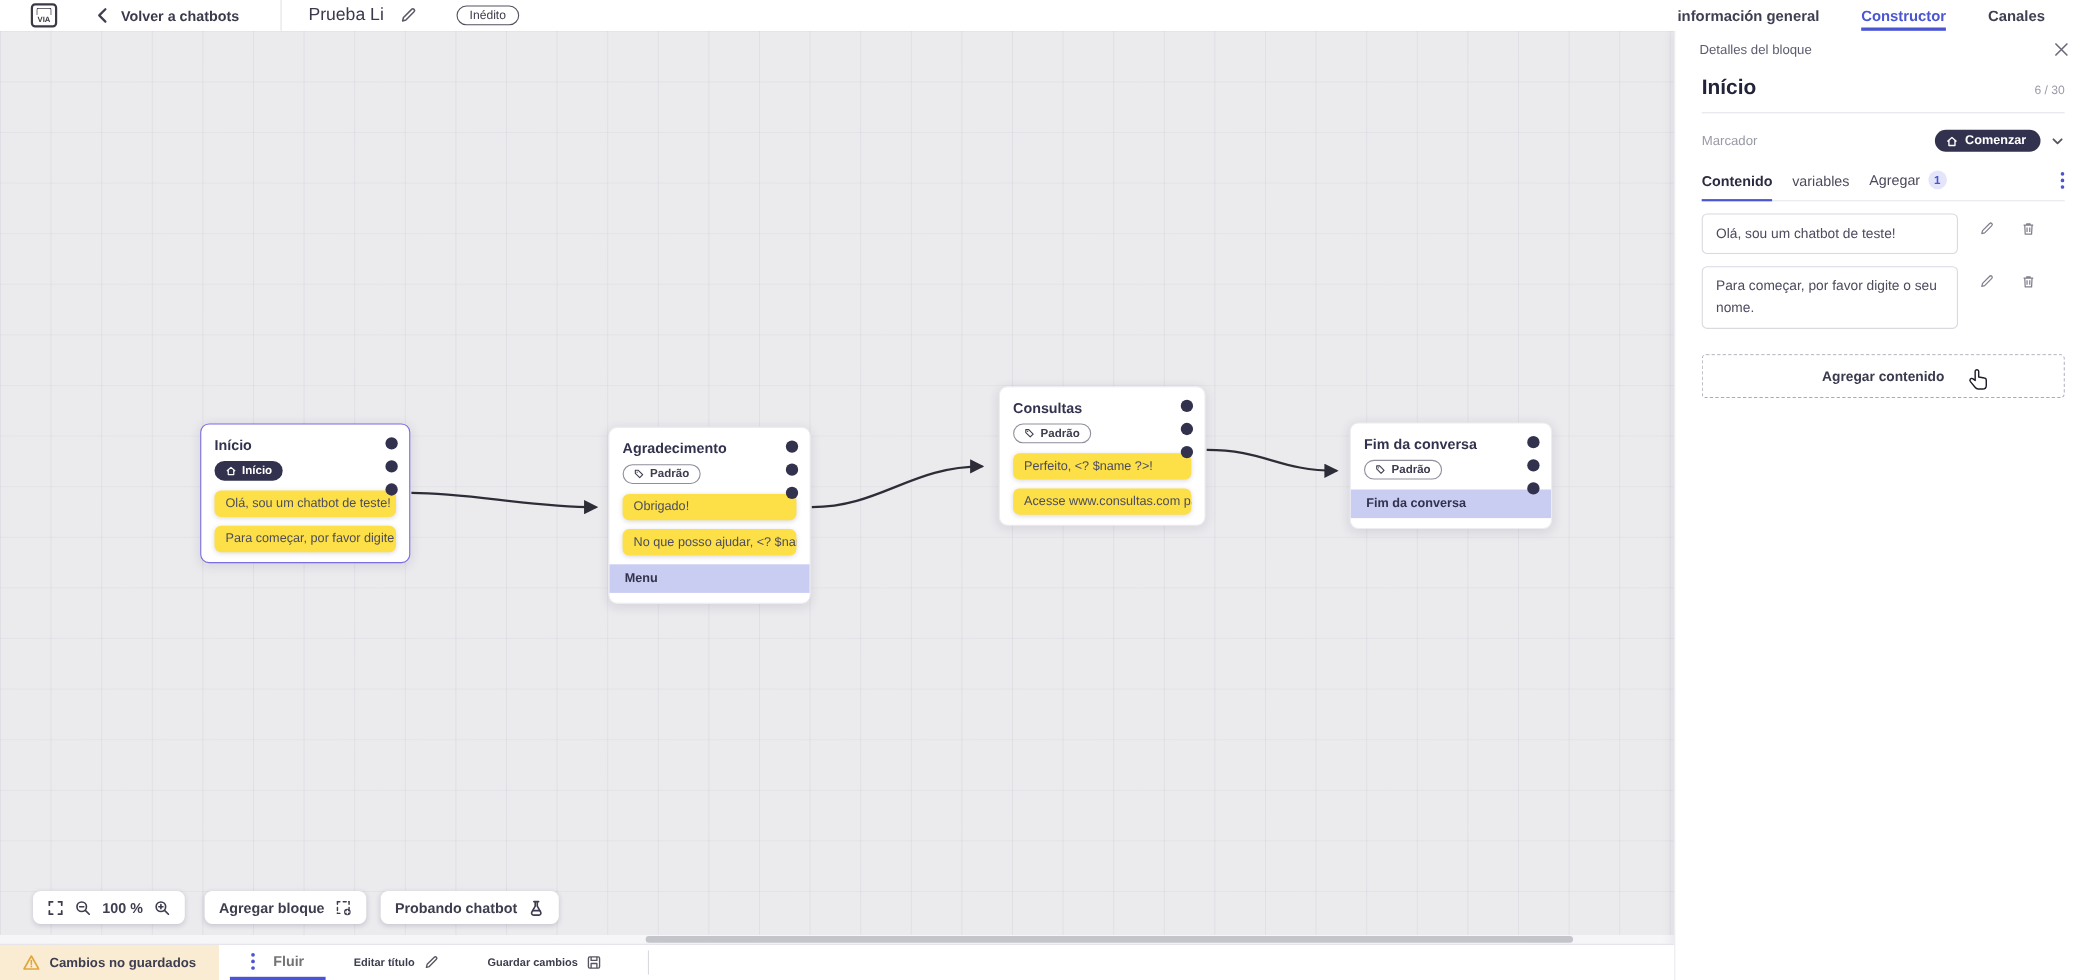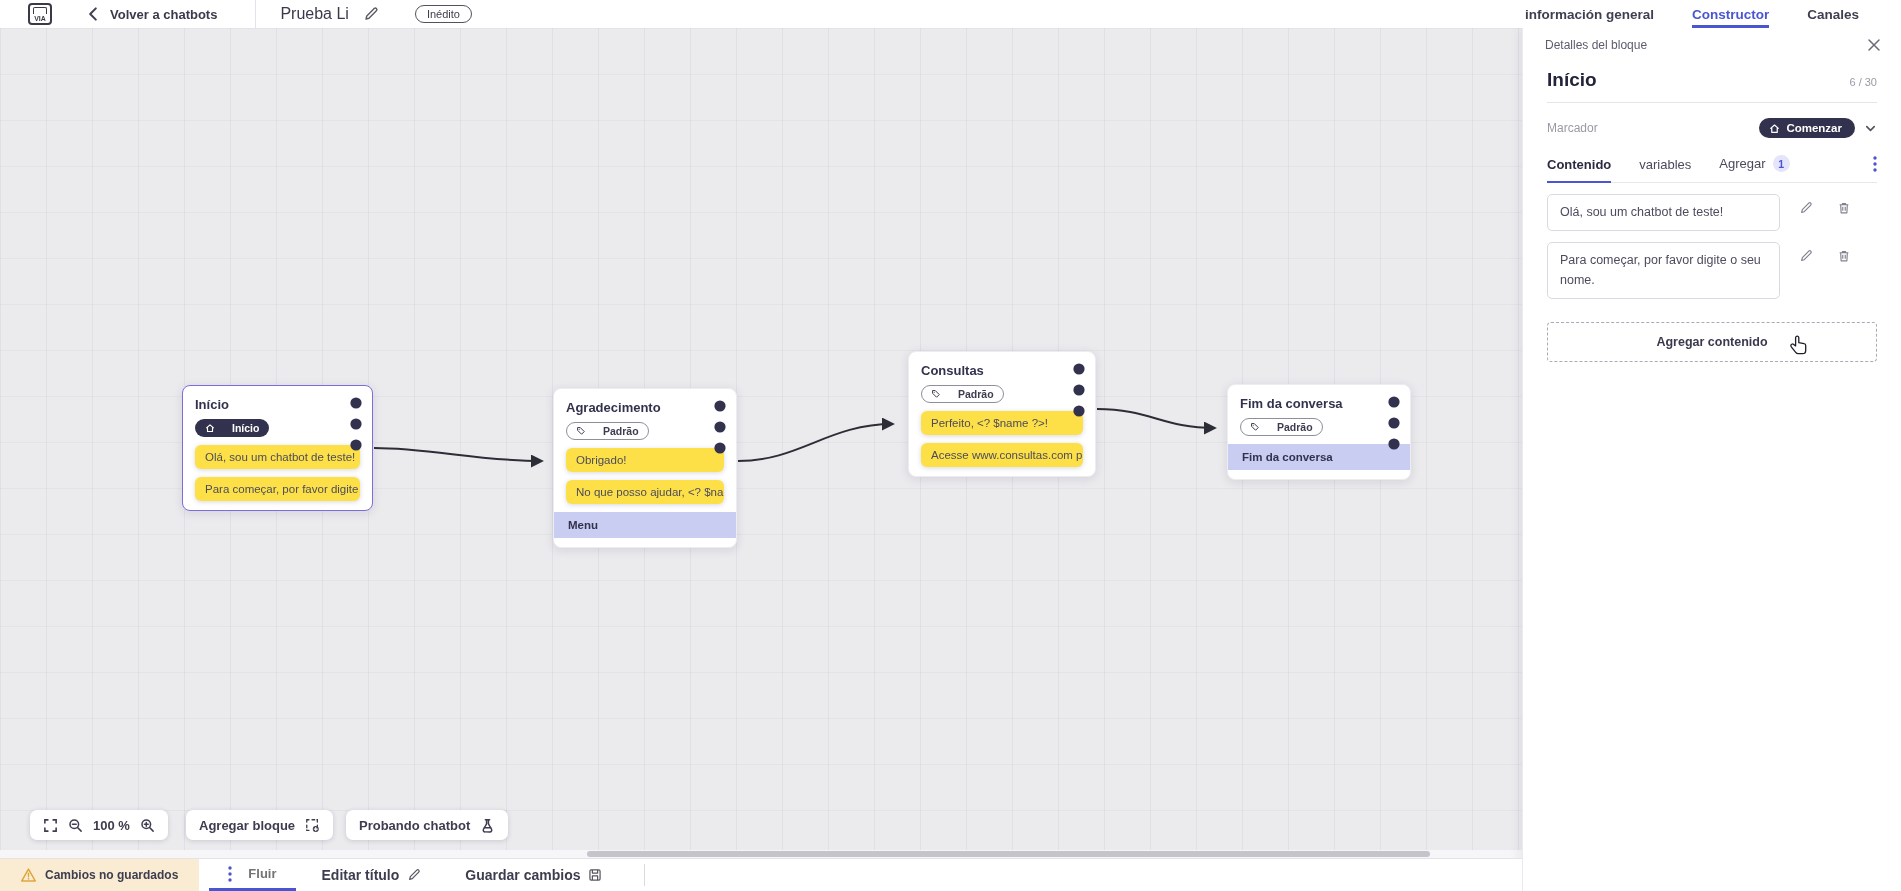--- a/index.html
+++ b/index.html
@@ -47,21 +47,21 @@
   .connections { position:absolute; inset:0; pointer-events:none; }
 
   .block {
     position:absolute; background:#fff; border:1px solid #ececf1; border-radius:8px;
     box-shadow:0 2px 10px rgba(50,50,80,.13); padding:11px 12px 9px; cursor:grab;
   }
   .block.selected { border:1.5px solid #7b6ce0; }
   .block-title { font-size:13px; font-weight:700; color:#32324e; padding-right:20px;
     white-space:nowrap; overflow:hidden; }
   .block-kebab { position:absolute; top:10px; right:9px; width:14px; height:16px; color:#32324e; cursor:pointer; }
-  .badge { display:inline-flex; align-items:center; gap:17px; margin-top:7px;
+  .badge { display:inline-flex; align-items:center; gap:5px; margin-top:7px;
     border-radius:10px; font-size:10.5px; font-weight:700; padding:3px 10px; }
   .badge.start { background:#32324e; color:#fff; }
   .badge.default { background:#fff; color:#3d3d4f; border:1px solid #8f8f9c; padding:2px 9px; }
   .badge svg { width:10px; height:10px; }
   .brow { margin-top:8px; background:#fde047; border-radius:6px; box-shadow:0 1px 5px rgba(40,40,70,.18);
     padding:6px 10px; font-size:11.5px; color:#4c4c5e; white-space:nowrap; overflow:hidden; cursor:pointer; }
   .brow.menu { margin:8px -12px 0; background:#c9cdf2; border-radius:0; box-shadow:none;
     padding:7px 14px; font-weight:700; color:#32324e; }
   .blk-inicio   { left:182px;  top:357px; width:191px; }
   .blk-agradec  { left:553px;  top:360px; width:184px; }
@@ -87,21 +87,21 @@
     position:absolute; top:858px; left:0; width:1522px; height:33px; background:#fff;
     border-top:1px solid #e3e3e9; display:flex; align-items:center; z-index:25;
   }
   .warn-chip { height:100%; display:flex; align-items:center; gap:9px; padding:0 21px;
     background:#f9ecd2; font-size:12px; font-weight:700; color:#3d3d4f; }
   .warn-chip svg { width:15px; height:14px; }
   .flow-tab { margin-left:10px; height:100%; display:flex; align-items:center; gap:16px;
     padding:0 19px; border-bottom:3px solid #4a55d2; cursor:pointer; }
   .flow-tab .kebab-v { width:4px; height:16px; color:#4a55d2; }
   .flow-label { font-size:13px; font-weight:700; color:#737373; }
-  .foot-btn { display:flex; align-items:center; gap:8px; font-size:14px; font-weight:600;
+  .foot-btn { display:flex; align-items:center; gap:8px; font-size:10px; font-weight:600;
     color:#3d3d4f; cursor:pointer; }
   .foot-edit { margin-left:26px; }
   .foot-save { margin-left:44px; }
   .foot-btn svg { width:14px; height:14px; color:#55555f; }
   .foot-divider { margin-left:42px; width:1px; height:22px; background:#d9d9e0; }
 
   
   .panel {
     position:absolute; top:28px; left:1522px; width:379px; height:863px; background:#fff;
     border-left:1px solid #e9e9ef; box-shadow:-4px 0 10px rgba(20,20,40,.05); z-index:20;
@@ -115,21 +115,21 @@
     padding-bottom:11px; border-bottom:1px solid #e4e4ea; }
   .ptitle { font-size:19px; font-weight:600; color:#23233a; }
   .pcount { font-size:11px; color:#9a9aa6; padding-bottom:3px; }
   .marker-row { margin-top:15px; display:flex; align-items:center; justify-content:space-between; }
   .marker-label { font-size:12px; color:#9a9aa6; }
   .marker-right { display:flex; align-items:center; gap:9px; }
   .marker-pill { display:flex; align-items:center; gap:6px; background:#32324e; color:#fff;
     border-radius:12px; padding:4px 13px 4px 10px; font-size:11.5px; font-weight:800; cursor:pointer; }
   .marker-pill svg { width:11px; height:11px; }
   .marker-chevron { width:13px; height:13px; color:#55555f; cursor:pointer; }
-  .ptabs { margin-top:17px; display:flex; align-items:flex-end; gap:28px;
+  .ptabs { margin-top:17px; display:flex; align-items:flex-end; gap:18px;
     border-bottom:1px solid #e7e7ed; }
   .ptab { font-size:13px; color:#4a4a5c; padding-bottom:9px; margin-bottom:-1px;
     border-bottom:2px solid transparent; cursor:pointer; display:flex; align-items:center; gap:7px; }
   .ptab.active { font-weight:700; color:#2b2b40; border-bottom-color:#4a55d2; }
   .ptab-badge { width:17px; height:17px; border-radius:50%; background:#e4e4fb; color:#4a55d2;
     font-size:10.5px; font-weight:700; display:flex; align-items:center; justify-content:center; }
   .ptabs .kebab-v { margin-left:auto; width:4px; height:16px; color:#4a55d2;
     margin-bottom:10px; cursor:pointer; }
   .content-item { margin-top:11px; display:flex; align-items:flex-start; }
   .content-item:first-of-type { margin-top:27px; }

